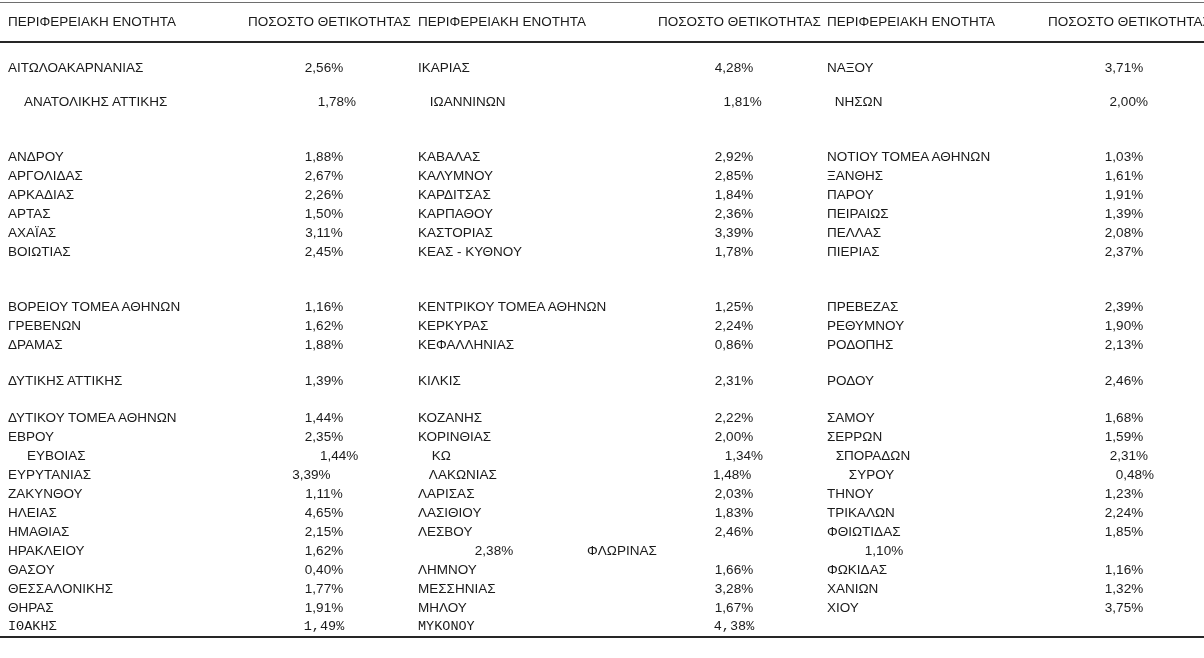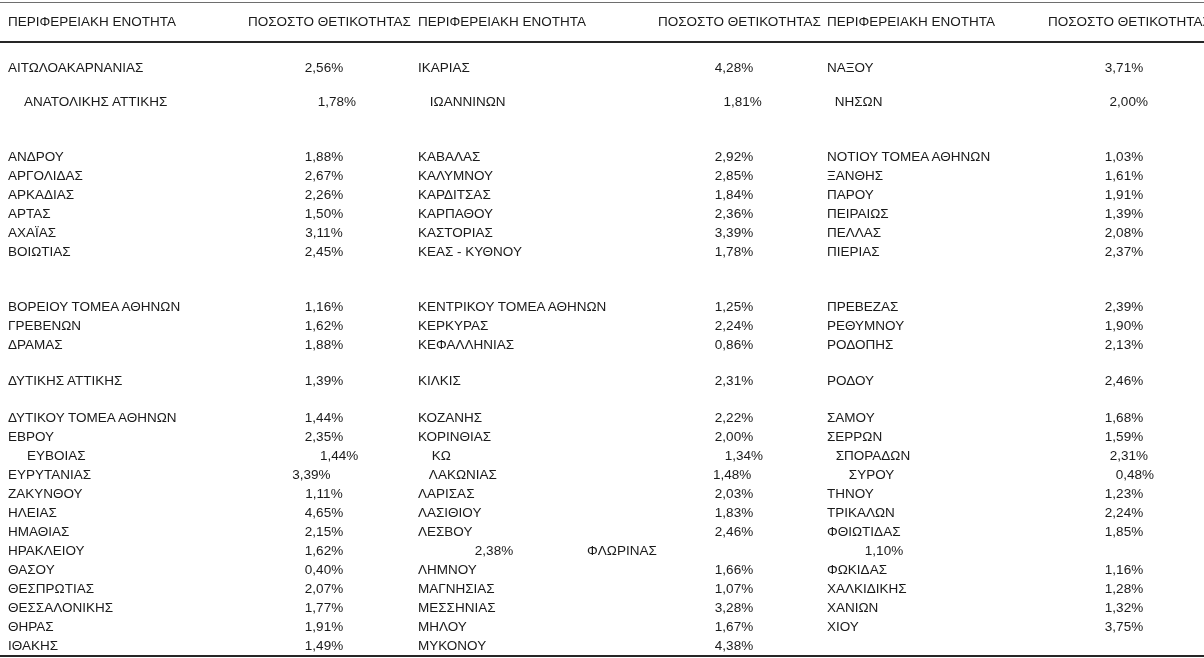--- a/index.html
+++ b/index.html
@@ -247,50 +247,40 @@
         <div class="cell c-name0">ΘΑΣΟΥ</div>
         <div class="cell c-val0">0,40%</div>
         <div class="gap0"></div>
         <div class="cell c-name1">ΛΗΜΝΟΥ</div>
         <div class="cell c-val1">1,66%</div>
         <div class="gap1"></div>
         <div class="cell c-name2">ΦΩΚΙΔΑΣ</div>
         <div class="cell c-val2">1,16%</div>
       </div>
       <div class="row" style="height: 19px;">
-        <div class="cell c-name0">ΘΕΣΠΡΩΤΙΑΣ</div>
-        <div class="cell c-val0">2,07%</div>
-        <div class="gap0"></div>
-        <div class="cell c-name1">ΜΑΓΝΗΣΙΑΣ</div>
-        <div class="cell c-val1">1,07%</div>
-        <div class="gap1"></div>
-        <div class="cell c-name2">ΧΑΛΚΙΔΙΚΗΣ</div>
-        <div class="cell c-val2">1,28%</div>
-      </div>
-      <div class="row" style="height: 19px;">
         <div class="cell c-name0">ΘΕΣΣΑΛΟΝΙΚΗΣ</div>
         <div class="cell c-val0">1,77%</div>
         <div class="gap0"></div>
         <div class="cell c-name1">ΜΕΣΣΗΝΙΑΣ</div>
         <div class="cell c-val1">3,28%</div>
         <div class="gap1"></div>
         <div class="cell c-name2">ΧΑΝΙΩΝ</div>
         <div class="cell c-val2">1,32%</div>
       </div>
       <div class="row" style="height: 19px;">
         <div class="cell c-name0">ΘΗΡΑΣ</div>
         <div class="cell c-val0">1,91%</div>
         <div class="gap0"></div>
         <div class="cell c-name1">ΜΗΛΟΥ</div>
         <div class="cell c-val1">1,67%</div>
         <div class="gap1"></div>
         <div class="cell c-name2">ΧΙΟΥ</div>
         <div class="cell c-val2">3,75%</div>
       </div>
-      <div class="row" style="height: 19px;">
+      <div class="row" style="height: 19px; font-family: Liberation Mono, monospace;">
         <div class="cell c-name0">ΙΘΑΚΗΣ</div>
         <div class="cell c-val0">1,49%</div>
         <div class="gap0"></div>
         <div class="cell c-name1">ΜΥΚΟΝΟΥ</div>
         <div class="cell c-val1">4,38%</div>
         <div class="gap1"></div>
         <div class="cell c-name2"></div>
         <div class="cell c-val2"></div>
       </div>
     </div>

